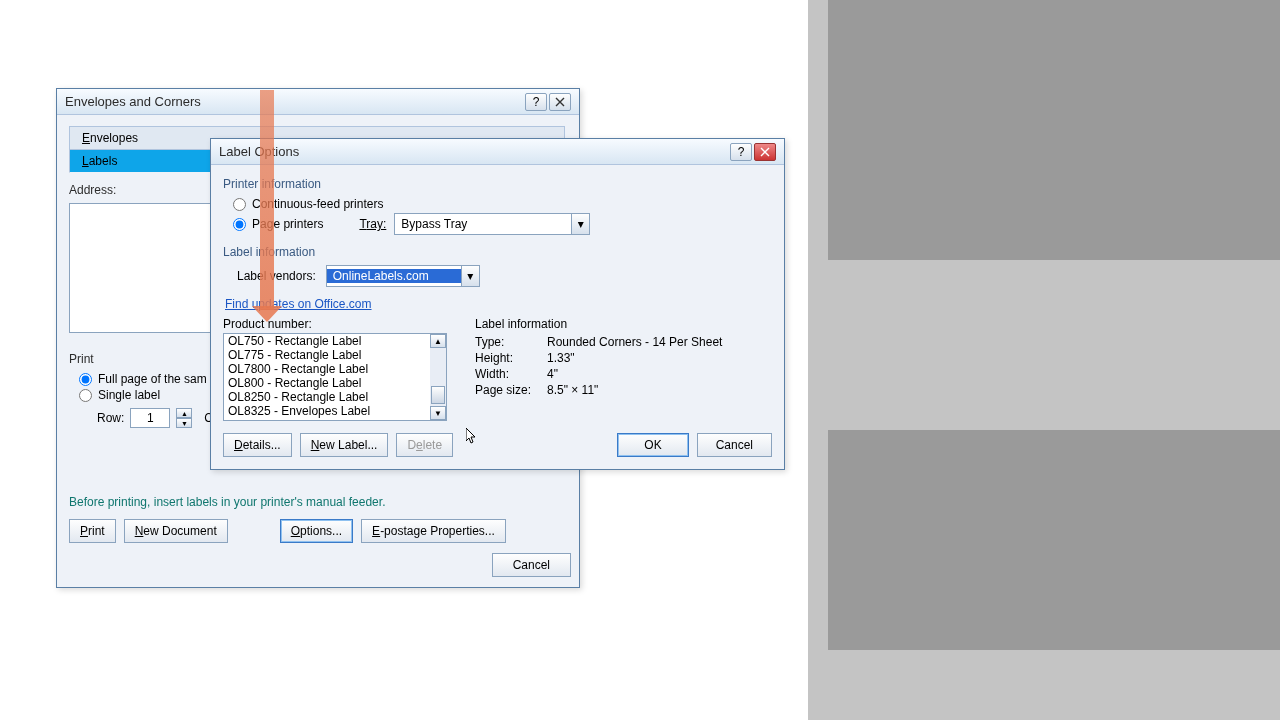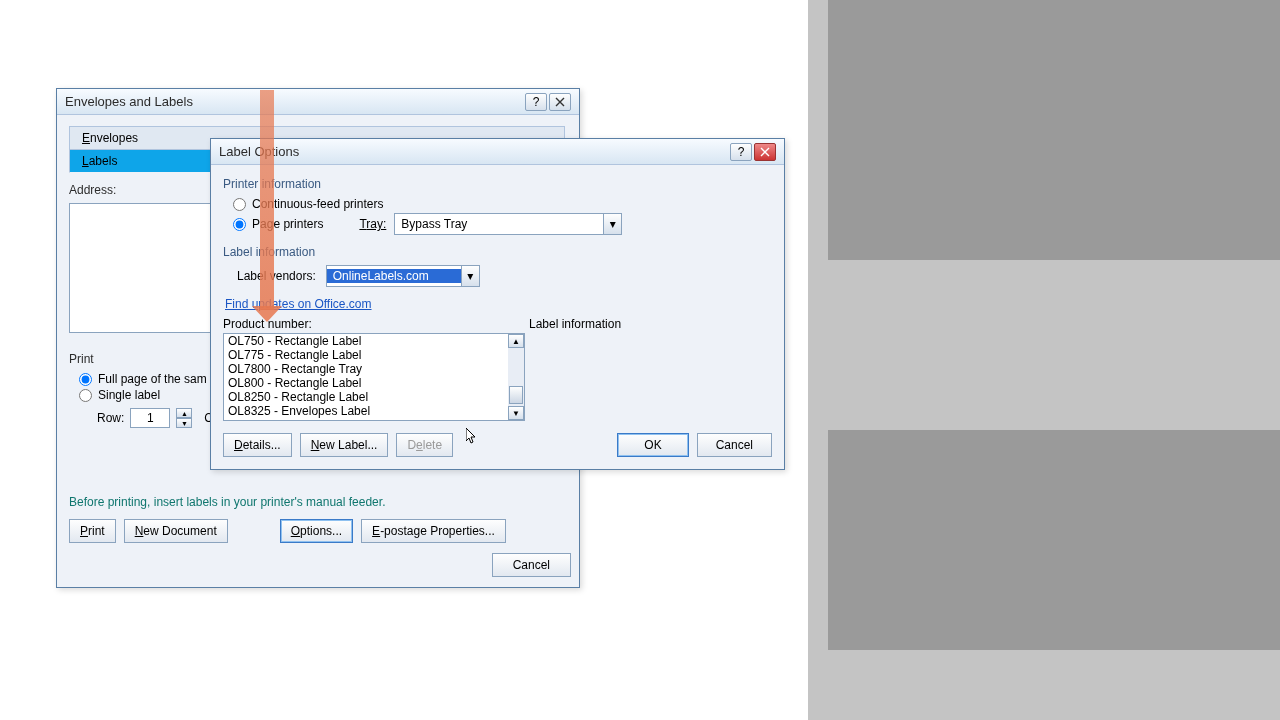--- a/index.html
+++ b/index.html
@@ -34,22 +34,22 @@
 
   
   .dlg2 { width: 575px; }
   .dlg2 .dialog-body { padding: 8px 12px 12px 12px; position: relative; }
   .sect-title { color: #3a5a82; margin: 4px 0 6px 0; }
   .combo { border: 1px solid #8aa3be; height: 22px; background: #fff; display: flex; align-items: center; }
   .combo span { padding: 0 6px; flex: 1; }
   .combo.selblue span { background: #2a6bd6; color: #fff; }
   .combo-btn { width: 18px; height: 20px; border-left: 1px solid #8aa3be; background: linear-gradient(to bottom,#fefefe,#d6e0ec); display:flex; align-items:center; justify-content:center; cursor:pointer; }
   .link { color: #1a56c4; text-decoration: underline; cursor: pointer; }
-  .cols { display: flex; gap: 4px; margin-top: 6px; }
-  .listbox { width: 302px; height: 88px; border: 1px solid #8aa3be; background: #fff; position: relative; font-size: 12px; }
+  .cols { display: flex; gap: 28px; margin-top: 6px; }
+  .listbox { width: 224px; height: 88px; border: 1px solid #8aa3be; background: #fff; position: relative; font-size: 12px; }
   .listbox-inner { position:absolute; left:0; top:0; right:16px; bottom:0; overflow:hidden; }
   .listbox .item { padding: 0 4px; line-height: 14px; white-space: nowrap; }
   .scrollbar { position:absolute; right:0; top:0; width:16px; bottom:0; background:#e8edf5; display:flex; flex-direction:column; }
   .scrollbar .arrow { height:14px; border:1px solid #8aa3be; background:linear-gradient(to bottom,#fff,#d6e0ec); display:flex; align-items:center; justify-content:center; font-size:8px; cursor:pointer; }
   .scrollbar .track { flex:1; background:#e8edf5; position:relative; }
   .scrollbar .thumb { position:absolute; left:1px; right:1px; top:38px; height:18px; background:linear-gradient(to bottom,#fefefe,#ccd6e4); border:1px solid #8aa3be; }
   .info-table { display: grid; grid-template-columns: 66px auto; row-gap: 2px; column-gap: 6px; }
   .annot-arrow { position:absolute; left:260px; top:90px; width:14px; height:220px; background: linear-gradient(to bottom, rgba(230,120,80,0.7), rgba(230,120,80,0.85)); pointer-events:none; z-index:5; }
   .annot-arrow::after { content:""; position:absolute; bottom:-12px; left:-8px; border-left:15px solid transparent; border-right:15px solid transparent; border-top:16px solid rgba(230,120,80,0.85); }
   .disabled { color: #9a9a9a; }
@@ -59,21 +59,21 @@
 <body>
 
 <div class="right-gray"></div>
 <div class="right-dark"></div>
 <div class="right-dark2"></div>
 
 <div class="annot-arrow"></div>
 
 <div class="dialog" style="left:56px; top:88px; width:524px; height:500px;">
   <div class="dialog-title">
-    <span>Envelopes and Labels</span>
+    <span>Envelopes and Corners</span>
     <div style="display:flex;">
       <div class="title-btn">?</div>
       <div class="title-btn">
         <svg width="10" height="10" viewBox="0 0 10 10">
             <path d="M1 1 L9 9 M9 1 L1 9" stroke="#333" stroke-width="1.4"></path>
           </svg>
       </div>
     </div>
   </div>
   <div class="dialog-body" style="position:relative; height:470px;">
@@ -132,21 +132,21 @@
   <div class="dialog-body">
     <div class="sect-title">Printer information</div>
     <div class="radio-row">
       <input type="radio" name="pt" style="">
       <span><span class="u">C</span>ontinuous-feed printers</span>
     </div>
     <div class="radio-row" style="align-items:center;">
       <input type="radio" name="pt" checked="" style="">
       <span>P<span class="u">a</span>ge printers</span>
       <span style="margin-left:36px;text-decoration:underline;"><span class="u">T</span>ray:</span>
-      <div class="combo" style="width:228px; margin-left:8px;">
+      <div class="combo" style="width:196px; margin-left:8px;">
         <span>Bypass Tray</span>
         <div class="combo-btn">▾</div>
       </div>
     </div>
 
     <div class="sect-title" style="margin-top:10px;">Label information</div>
     <div style="display:flex; align-items:center; margin-left:14px;">
       <span>Label <span class="u">v</span>endors:</span>
       <div class="combo selblue" style="width:154px; margin-left:10px;">
         <span>OnlineLabels.com</span>
@@ -155,36 +155,46 @@
     </div>
     <div style="margin:10px 0 0 2px;"><span class="link">Find updates on Office.com</span></div>
 
     <div class="cols">
       <div>
         <div style="margin-bottom:2px;">Product n<span class="u">u</span>mber:</div>
         <div class="listbox">
           <div class="listbox-inner">
             <div class="item">OL750 - Rectangle Label</div>
             <div class="item">OL775 - Rectangle Label</div>
-            <div class="item">OL7800 - Rectangle Tray</div>
+            <div class="item">OL7800 - Rectangle Label</div>
             <div class="item">OL800 - Rectangle Label</div>
             <div class="item">OL8250 - Rectangle Label</div>
             <div class="item">OL8325 - Envelopes Label</div>
           </div>
           <div class="scrollbar">
             <div class="arrow">▲</div>
             <div class="track">
                 <div class="thumb"></div>
               </div>
             <div class="arrow">▼</div>
           </div>
         </div>
       </div>
       <div>
         <div style="margin-bottom:4px;">Label information</div>
+        <div class="info-table">
+          <span>Type:</span>
+          <span>Rounded Corners - 14 Per Sheet</span>
+          <span>Height:</span>
+          <span>1.33"</span>
+          <span>Width:</span>
+          <span>4"</span>
+          <span>Page size:</span>
+          <span>8.5" × 11"</span>
+        </div>
       </div>
     </div>
 
     <div style="display:flex; justify-content:space-between; margin-top:12px; align-items:center;">
       <div style="display:flex; gap:8px;">
         <div class="btn"><span class="u">D</span>etails...</div>
         <div class="btn"><span class="u">N</span>ew Label...</div>
         <div class="btn disabled">D<span class="u">e</span>lete</div>
       </div>
       <div style="display:flex; gap:8px;justify-content:space-between;">

